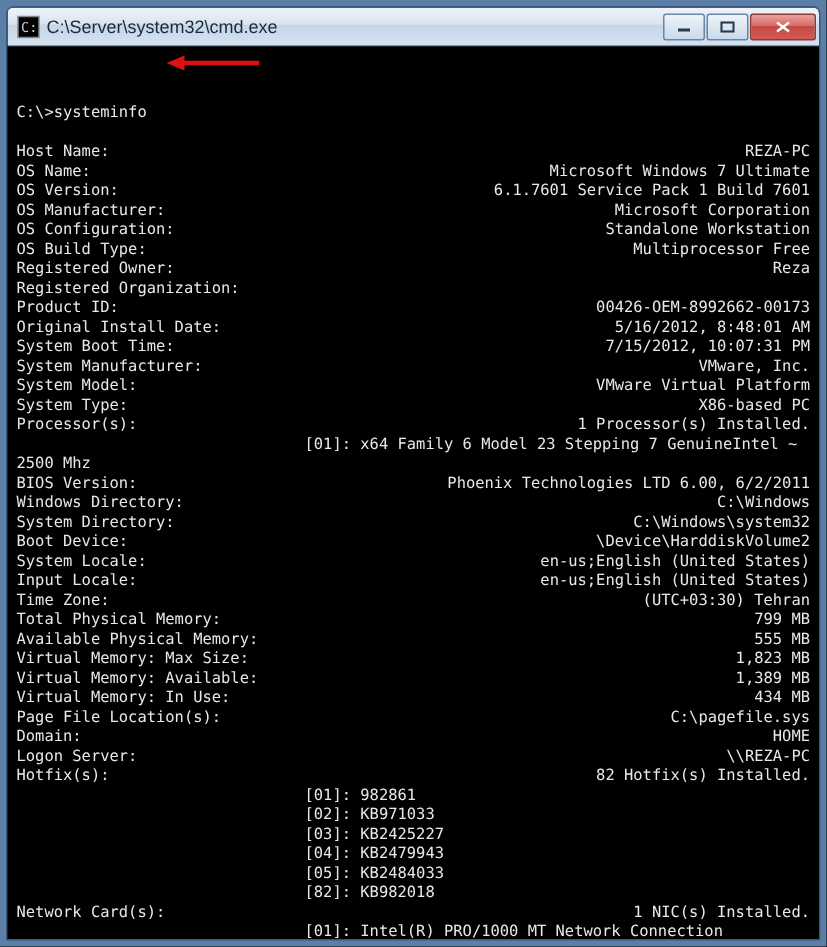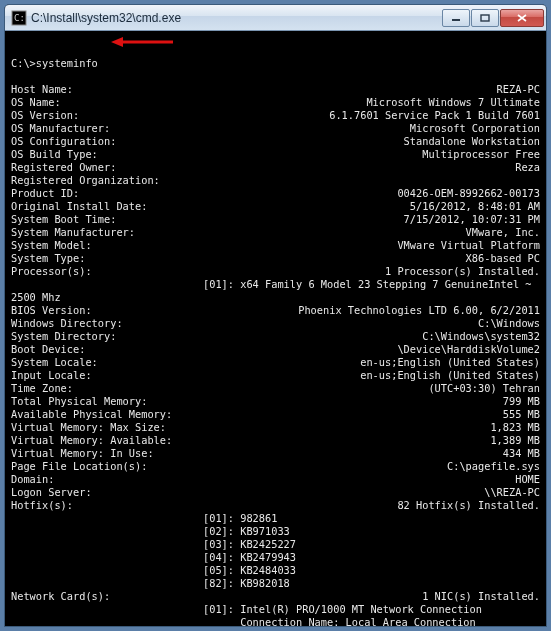--- a/index.html
+++ b/index.html
@@ -62,21 +62,21 @@
     border-color: #8a3a35;
   }
   .winbtn svg { display: block; }
   .terminal {
     flex: 1;
     background: #000;
     color: #e8e8e8;
     font-family: "Lucida Console", Consolas, monospace;
     font-size: 10.3px;
     line-height: 13px;
-    padding: 0 6px;
+    padding: 12px 6px;
     white-space: pre;
     overflow: hidden;
     position: relative;
   }
   .arrow {
     position: absolute;
     top: 4px;
     left: 106px;
     pointer-events: none;
   }
@@ -90,21 +90,21 @@
 <body>
 
 <div class="window">
   <div class="titlebar">
     <span class="icon">
       <svg width="16" height="16" viewBox="0 0 16 16">
         <rect x="1" y="1" width="14" height="14" fill="#000" stroke="#888" stroke-width="1"></rect>
         <text x="3" y="11" font-size="9" fill="#ccc" font-family="monospace">C:</text>
       </svg>
     </span>
-    <span class="title">C:\Install\system32\cmd.exe</span>
+    <span class="title">C:\Server\system32\cmd.exe</span>
     <div class="winbtns">
       <div class="winbtn">
         <svg width="10" height="8" viewBox="0 0 10 8">
             <rect x="1" y="5" width="8" height="2" fill="#2a3a4a"></rect>
           </svg>
       </div>
       <div class="winbtn">
         <svg width="10" height="8" viewBox="0 0 10 8">
             <rect x="1" y="1" width="8" height="6" fill="none" stroke="#2a3a4a" stroke-width="1.4"></rect>
           </svg>

